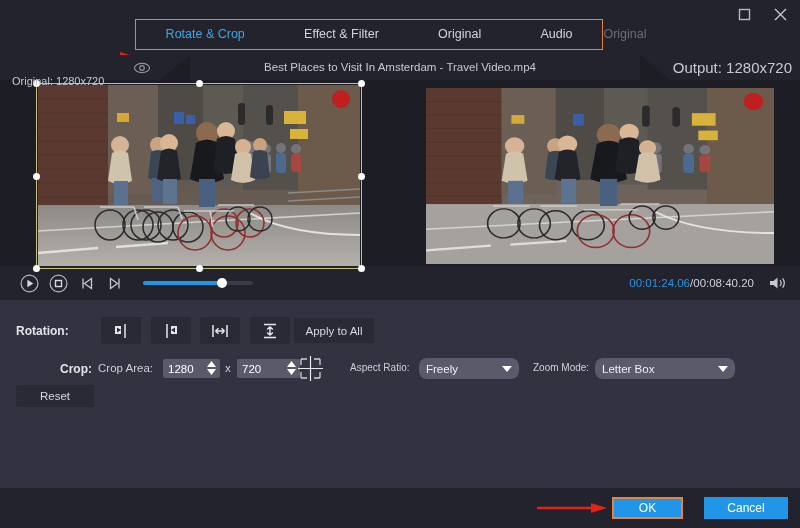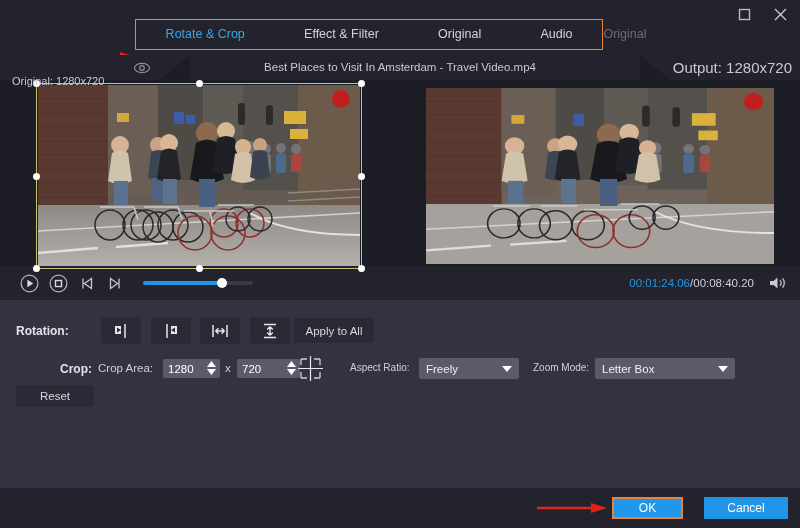--- a/index.html
+++ b/index.html
@@ -221,21 +221,21 @@
     width: 27px; height: 27px; cursor: pointer;
   }
 
   .sel-lbl {
     position: absolute; font-size: 10px; color: #d0d0da; top: 362px;
   }
   .sel-aspect-lbl { left: 350px; }
   .sel-zoom-lbl   { left: 533px; }
   .dropdown {
     position: absolute; top: 358px; height: 21px;
-    background: #5a5a6b; border-radius: 2px;
+    background: #5a5a6b; border-radius: 8px;
     font-size: 11.5px; color: #f0f0f5;
     display: flex; align-items: center;
     padding-left: 7px; cursor: pointer;
   }
   .dd-aspect { left: 419px; width: 100px; }
   .dd-zoom   { left: 595px; width: 140px; }
   .dd-caret {
     position: absolute; right: 7px; top: 8px;
     width: 0; height: 0;
     border-left: 5px solid transparent;

